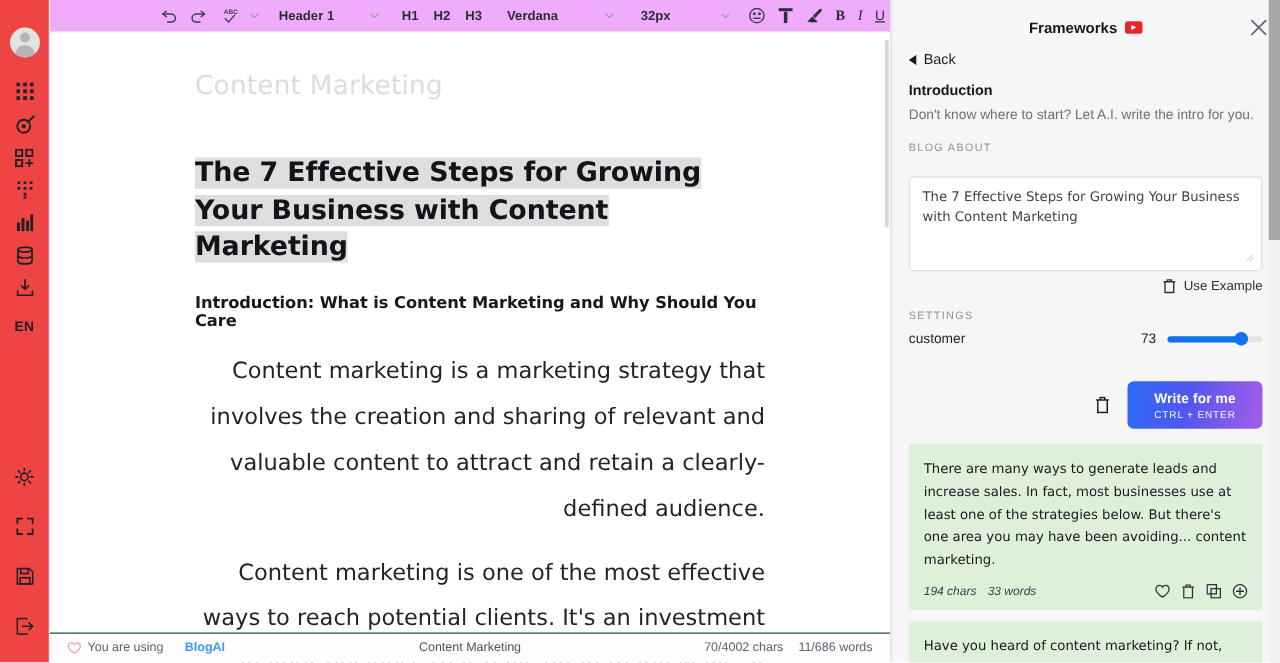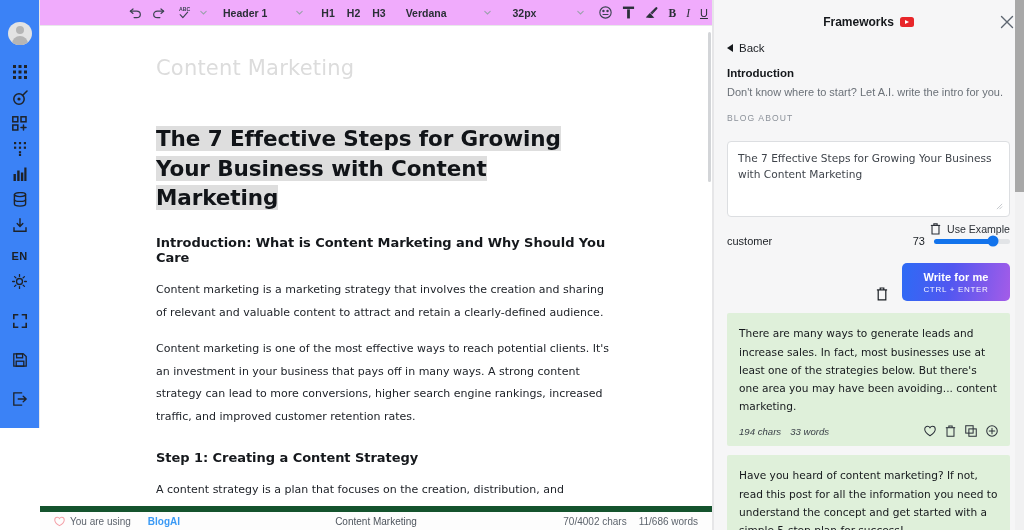--- a/index.html
+++ b/index.html
@@ -6,22 +6,22 @@
   html, body {
     width: 1024px; height: 530px;
     font-family: "Liberation Sans", sans-serif;
     background: #ffffff;
     overflow: hidden;
   }
   .app { position: relative; width: 1024px; height: 530px; display: flex; }
 
   
   .rail {
-    width: 40px; height: 428px;
-    background: #3b82f6;
+    width: 40px; height: 530px;
+    background: #ef4444;
     border-right: 1px solid #e8e8ea;
     display: flex; flex-direction: column; align-items: center;
     padding-top: 22px;
     flex: 0 0 40px;
   }
   .avatar {
     width: 24px; height: 24px; border-radius: 50%;
     background: #e3e3e3; position: relative; margin-bottom: 14px;
     overflow: hidden;
   }
@@ -89,30 +89,31 @@
     margin-bottom: 22px;
     font-family: "DejaVu Sans", sans-serif;
   }
   .doc-h1 span.hl { background: #dedede; }
   .doc-h2 {
     font-size: 13px; font-weight: bold; color: #15181c;
     margin: 0 0 14px 0; letter-spacing: -0.05px;
     font-family: "DejaVu Sans", sans-serif;
   }
   .doc-p {
-    font-size: 11px; color: #20242a; line-height: 2.05;
+    font-size: 18px; color: #20242a; line-height: 2.05;
     margin-bottom: 14px;
     font-family: "DejaVu Sans", sans-serif;
+    text-align: right;
   }
   .doc-gap { height: 8px; }
 
   
   .statusbar {
     position: absolute; left: 40px; bottom: 0; width: 672px; height: 24px;
-    border-top: 6px solid #14532d;
+    border-top: 1px solid #14532d;
     background: #fdfdfd;
     display: flex; align-items: center;
     font-size: 10px; color: #5d646d;
     padding: 0 14px;
   }
   .sb-left { display: flex; align-items: center; gap: 5px; }
   .sb-brand { color: #3b9af5; font-weight: bold; margin-left: 12px; }
   .sb-center { position: absolute; left: 0; right: 0; text-align: center; color: #4d545c; pointer-events: none; }
   .sb-right { margin-left: auto; display: flex; gap: 12px; color: #5d646d; z-index: 2; justify-content: flex-end; }
 
@@ -193,22 +194,22 @@
   }
   .slider-fill {
     position: absolute; left: 0; top: 0; height: 5px; border-radius: 3px;
     background: #1273ec;
   }
   .slider-thumb {
     position: absolute; top: 50%; transform: translate(-50%,-50%);
     width: 11px; height: 11px; border-radius: 50%; background: #1273ec;
   }
   .action-row {
-    display: flex; align-items: flex-end; justify-content: flex-end;
-    gap: 14px; margin-top: 16px;
+    display: flex; align-items: center; justify-content: flex-end;
+    gap: 14px; margin-top: 28px;
   }
   .write-btn {
     width: 108px; height: 38px; border-radius: 5px;
     background: linear-gradient(100deg,#2d6bf5 0%, #5157f0 45%, #a45ce8 100%);
     display: flex; flex-direction: column; align-items: center; justify-content: center;
     color: #fff; cursor: pointer;
   }
   .write-btn .t1 { font-size: 11px; font-weight: bold; letter-spacing: .1px; }
   .write-btn .t2 { font-size: 8px; letter-spacing: .7px; margin-top: 2px; opacity: .95; }
 
@@ -493,20 +494,21 @@
 
       <div class="use-example">
         <svg width="11" height="12" viewBox="0 0 12 13" fill="none" stroke="#2c3138" stroke-width="1.2">
           <path d="M0.9 2.6 h10.2"></path>
             <path d="M2.2 2.6 v9.4 h7.6 V2.6"></path>
             <path d="M4.2 2.6 V0.9 h3.6 v1.7"></path>
         </svg>
         <span>Use Example</span>
       </div>
 
+      <div class="settings-label">SETTINGS</div>
       <div class="setting-row">
         <span class="setting-name">customer</span>
         <span class="setting-val">73</span>
         <div class="slider">
           <div class="slider-fill" style="width:78%"></div>
           <div class="slider-thumb" style="left:78%"></div>
         </div>
       </div>
 
       <div class="action-row">

